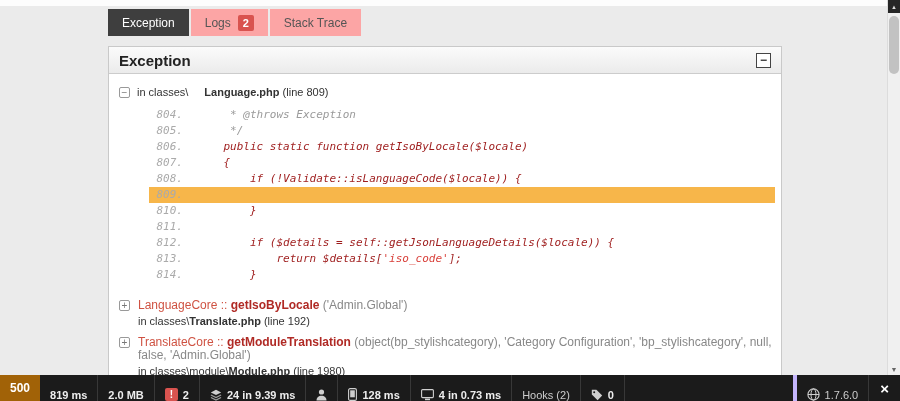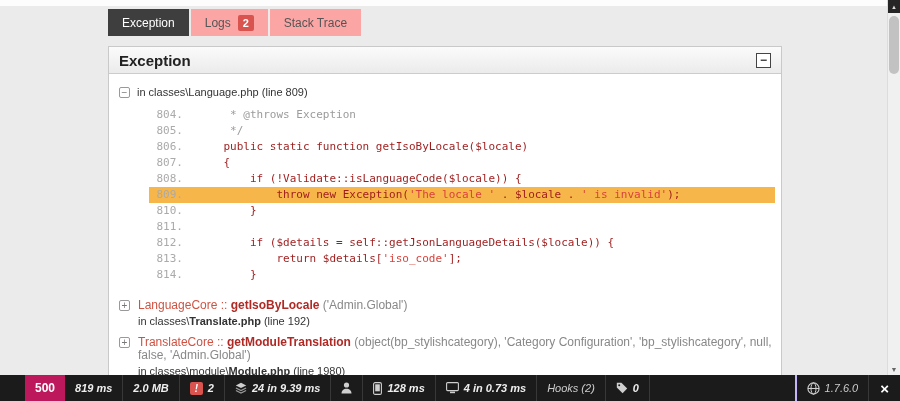--- a/index.html
+++ b/index.html
@@ -21,27 +21,27 @@
            background:#fff; border:1px solid #c9c9c9; border-bottom:none; overflow:hidden; }
   .panel-header { height:27px; background:linear-gradient(#fbfbfb,#ebebeb); border-bottom:1px solid #ccc;
                   display:flex; align-items:center; justify-content:space-between; padding:0 10px; }
   .panel-title { font-size:15px; font-weight:bold; color:#222; }
   .collapse-btn { width:15px; height:15px; border:1px solid #444; background:#fff; color:#333;
                   font-size:12px; font-weight:bold; line-height:13px; text-align:center; cursor:pointer; }
 
   .source-line { display:flex; align-items:center; gap:7px; margin:12px 0 0 10px; font-size:11px; color:#333; }
   .mini-btn { width:11px; height:11px; border:1px solid #999; background:#fff; color:#777; flex:none;
               font-size:10px; line-height:9px; text-align:center; border-radius:2px; cursor:pointer; }
-  .src-text b { font-weight:normal; }
+  .src-text b { font-weight:bold;margin-left:16px; }
 
   
   .code-block { margin:9px 6px 16px 40px; }
-  .code-line { display:flex; line-height:16px; font-family:"DejaVu Sans Mono",monospace; font-size:11px; white-space:pre; }
+  .code-line { display:flex; line-height:16px; font-family:"DejaVu Sans Mono",monospace; font-size:11px; white-space:pre;font-style:italic; }
   .code-line .ln { width:34px; text-align:right; color:#aaa; margin-right:14px; flex:none; }
-  .code-line.hl { background:#f7b64a; }
+  .code-line.hl { background:#f7b64a;gap:45px; }
   .seg-comment { color:#9b9b9b;margin-top:28px; }
   .seg-code { color:#9e1c1c; }
   .seg-string { color:#d9423c; }
 
   
   .trace-list { margin:0 0 0 10px; }
   .trace-entry { display:flex; gap:8px; margin-bottom:9px; }
   .trace-entry .mini-btn { margin-top:1px; }
   .trace-call { font-size:12px; line-height:13px; }
   .trace-class, .trace-op { color:#cf5242; }
@@ -56,30 +56,30 @@
   .sb-up { height:13px; background:#262626; color:#ddd; font-size:6px; display:flex;
            align-items:center; justify-content:center; cursor:pointer; }
   .sb-thumb { position:absolute; top:16px; left:1px; width:10px; height:58px; background:#c2c2c2;
               border-radius:5px; cursor:pointer; }
   .sb-down { position:absolute; bottom:2px; left:0; width:100%; text-align:center; color:#666;
              font-size:7px; cursor:pointer; }
 
   
   .toolbar { position:absolute; left:0; bottom:0; width:900px; height:26px; background:#1b1b1b;
              display:flex; align-items:stretch; z-index:20; font-size:11px; color:#ddd; }
-  .tb-status { background:#be185d; color:#fff; font-weight:bold; font-size:12px;
-               display:flex; align-items:center; padding:0 10px;margin-left:25px; }
-  .tb-item { display:flex; align-items:center; gap:5px; padding:0 10px; border-right:1px solid #383838; cursor:pointer;font-style:italic; }
+  .tb-status { background:#a16207; color:#fff; font-weight:bold; font-size:12px;
+               display:flex; align-items:center; padding:0 10px; }
+  .tb-item { display:flex; align-items:flex-end; gap:5px; padding:0 10px; border-right:1px solid #383838; cursor:pointer; }
   .tb-item .b { font-weight:bold; color:#eee; }
   .tb-item .n { color:#ccc; }
   .warn-icon { width:13px; height:13px; background:#d9534f; color:#fff; border-radius:2px;
                font-size:10px; font-weight:bold; display:flex; align-items:center; justify-content:center; }
   .tb-icon { flex:none; display:block; }
   .tb-right { margin-left:auto; display:flex; align-items:stretch; }
-  .tb-right .tb-item { border-right:none; border-left:2px solid #c4b5fd; }
+  .tb-right .tb-item { border-right:none; border-left:4px solid #c4b5fd; }
   .tb-close { display:flex; align-items:center; padding:0 11px; font-size:15px; font-weight:bold;
               color:#fff; border-left:1px solid #383838; cursor:pointer; }
 </style>
 </head>
 <body>
 
 <div class="top-strip"></div>
 
 <div class="tabs">
   <div class="tab active">
@@ -103,21 +103,21 @@
     <div class="source-line">
       <span class="mini-btn">−</span>
       <span class="src-text"><span>in classes\</span><b>Language.php</b> <span>(line 809)</span></span>
     </div>
     <div class="code-block">
         <div class="code-line"><span class="ln">804.</span><span class="lc"><span class="seg-comment">     * @throws Exception</span></span></div>
         <div class="code-line"><span class="ln">805.</span><span class="lc"><span class="seg-comment">     */</span></span></div>
         <div class="code-line"><span class="ln">806.</span><span class="lc"><span class="seg-code">    public static function getIsoByLocale($locale)</span></span></div>
         <div class="code-line"><span class="ln">807.</span><span class="lc"><span class="seg-code">    {</span></span></div>
         <div class="code-line"><span class="ln">808.</span><span class="lc"><span class="seg-code">        if (!Validate::isLanguageCode($locale)) {</span></span></div>
-        <div class="code-line hl"><span class="ln">809.</span><span class="lc"><span class="seg-code">            throw new Exception(</span><span class="seg-string">'The locale '</span><span class="seg-code"> . $locale . </span><span class="seg-string">' is invalid'</span><span class="seg-code">);</span></span></div>
+        <div class="code-line hl"><span class="ln">809.</span></div>
         <div class="code-line"><span class="ln">810.</span><span class="lc"><span class="seg-code">        }</span></span></div>
         <div class="code-line"><span class="ln">811.</span><span class="lc"></span></div>
         <div class="code-line"><span class="ln">812.</span><span class="lc"><span class="seg-code">        if ($details = self::getJsonLanguageDetails($locale)) {</span></span></div>
         <div class="code-line"><span class="ln">813.</span><span class="lc"><span class="seg-code">            return $details[</span><span class="seg-string">'iso_code'</span><span class="seg-code">];</span></span></div>
         <div class="code-line"><span class="ln">814.</span><span class="lc"><span class="seg-code">        }</span></span></div>
       </div>
     <div class="trace-list">
         <div class="trace-entry">
           <span class="mini-btn">+</span>
           <div>

